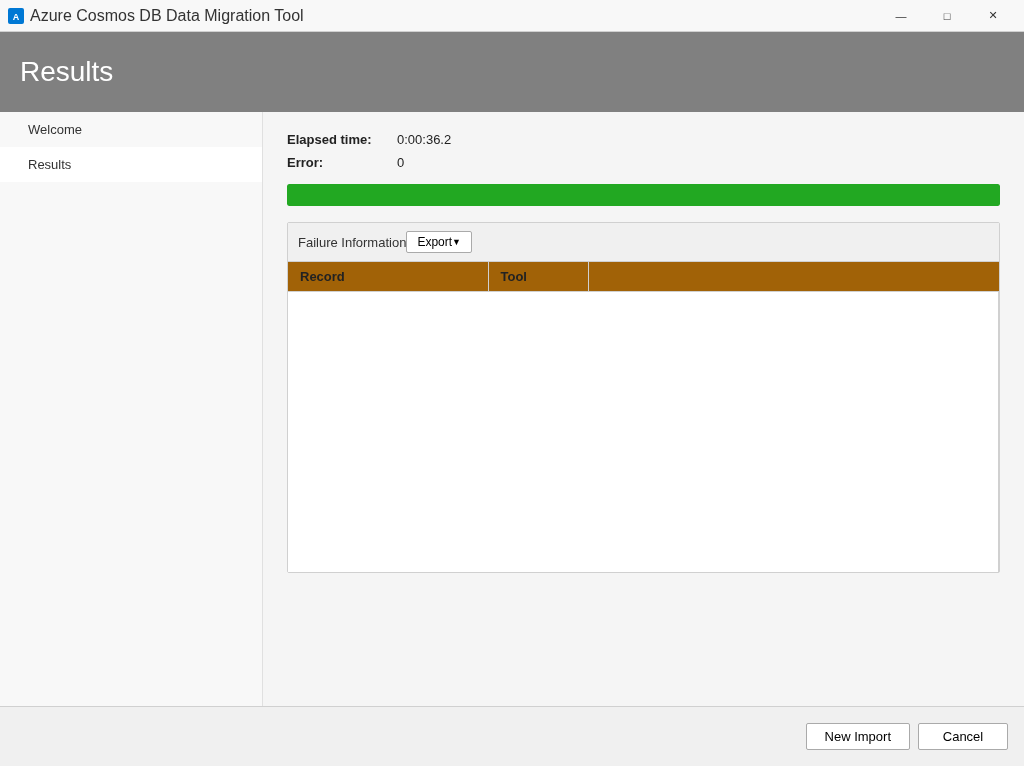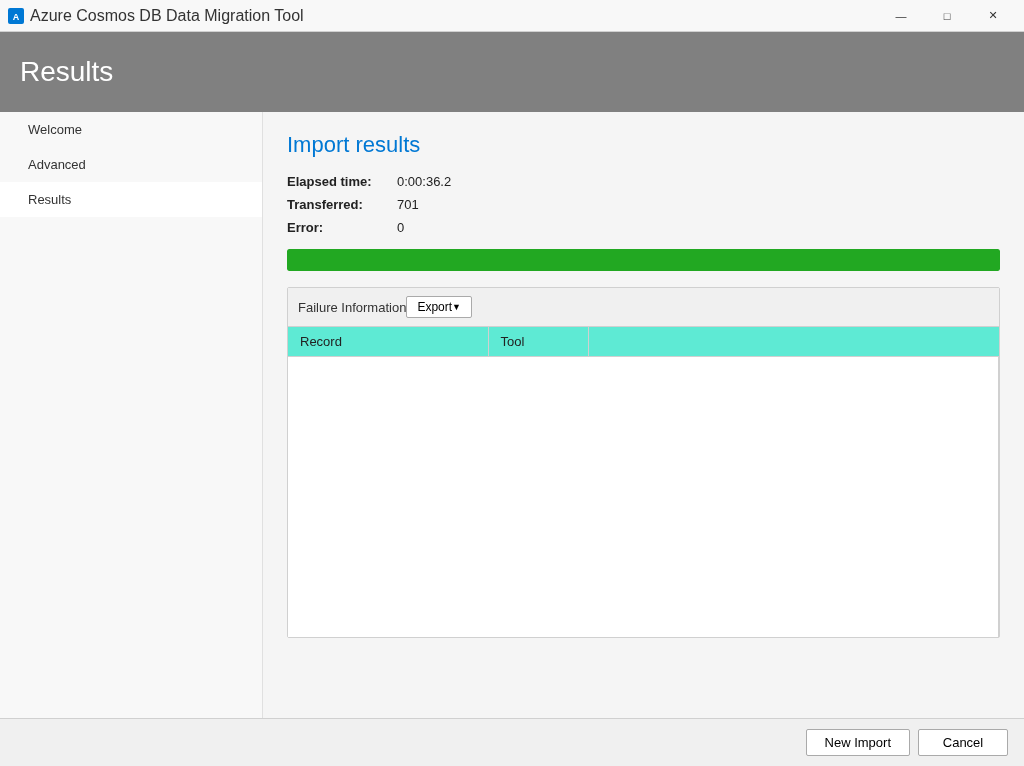--- a/index.html
+++ b/index.html
@@ -181,41 +181,41 @@
 
     
     .failure-table {
       width: 100%;
       border-collapse: collapse;
       background: white;
     }
     .failure-table th {
       text-align: left;
       padding: 7px 12px;
-      background: #5eead4;
+      background: #a16207;
       border-right: 1px solid #d0d0d0;
       border-bottom: 1px solid #d0d0d0;
-      font-weight: 400;
+      font-weight: 700;
       font-size: 13px;
       color: #222;
     }
     .failure-table th:last-child { border-right: none; }
     .failure-table td {
       padding: 7px 12px;
       border-right: 1px solid #d0d0d0;
       font-size: 13px;
     }
     .col-record { width: 200px; }
     .col-error { width: 100px; }
 
     
     .footer {
       background: #f0f0f0;
       border-top: 1px solid #d0d0d0;
-      height: 48px;
+      height: 60px;
       display: flex;
       align-items: center;
       justify-content: flex-end;
       padding: 0 16px;
       gap: 8px;
       flex-shrink: 0;
     }
     .footer-btn {
       padding: 5px 18px;
       font-size: 13px;
@@ -247,40 +247,32 @@
 <div class="header">
   <h1 class="header-title">Results</h1>
 </div>
 
 <div class="main">
 
   <div class="sidebar">
     <div class="sidebar-item">
       <span>Welcome</span>
     </div>
-    <div class="sidebar-item">
-      <span>Advanced</span>
-    </div>
     <div class="sidebar-item active">
       <span>Results</span>
     </div>
   </div>
 
   <div class="content">
     <div class="content-inner">
 
-      <div class="import-title">Import results</div>
 
       <div class="stats-row">
         <span class="stat-label">Elapsed time:</span>
         <span class="stat-value">0:00:36.2</span>
-      </div>
-      <div class="stats-row">
-        <span class="stat-label">Transferred:</span>
-        <span class="stat-value">701</span>
       </div>
       <div class="stats-row">
         <span class="stat-label">Error:</span>
         <span class="stat-value">0</span>
       </div>
 
       <div class="progress-container">
         <div class="progress-bar" style="width: 100%;"></div>
       </div>
 

